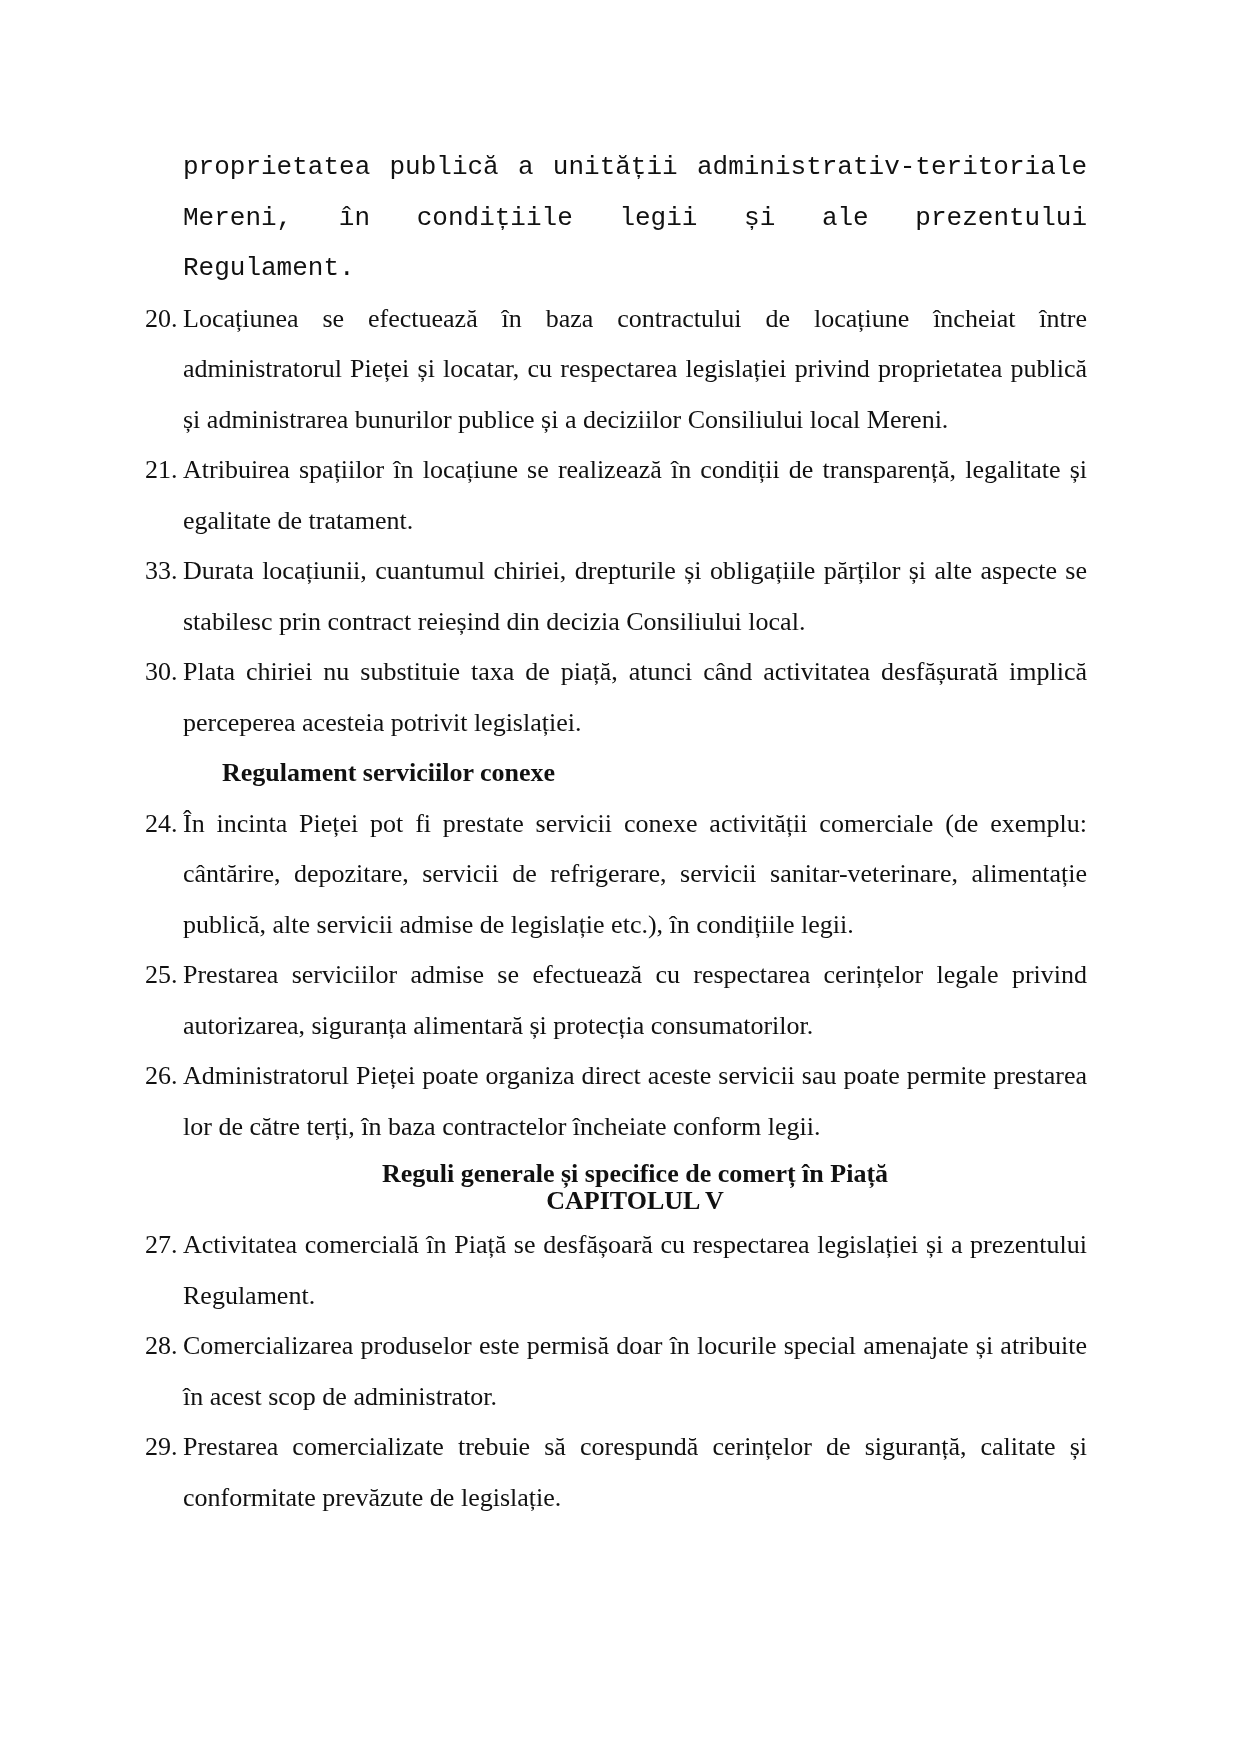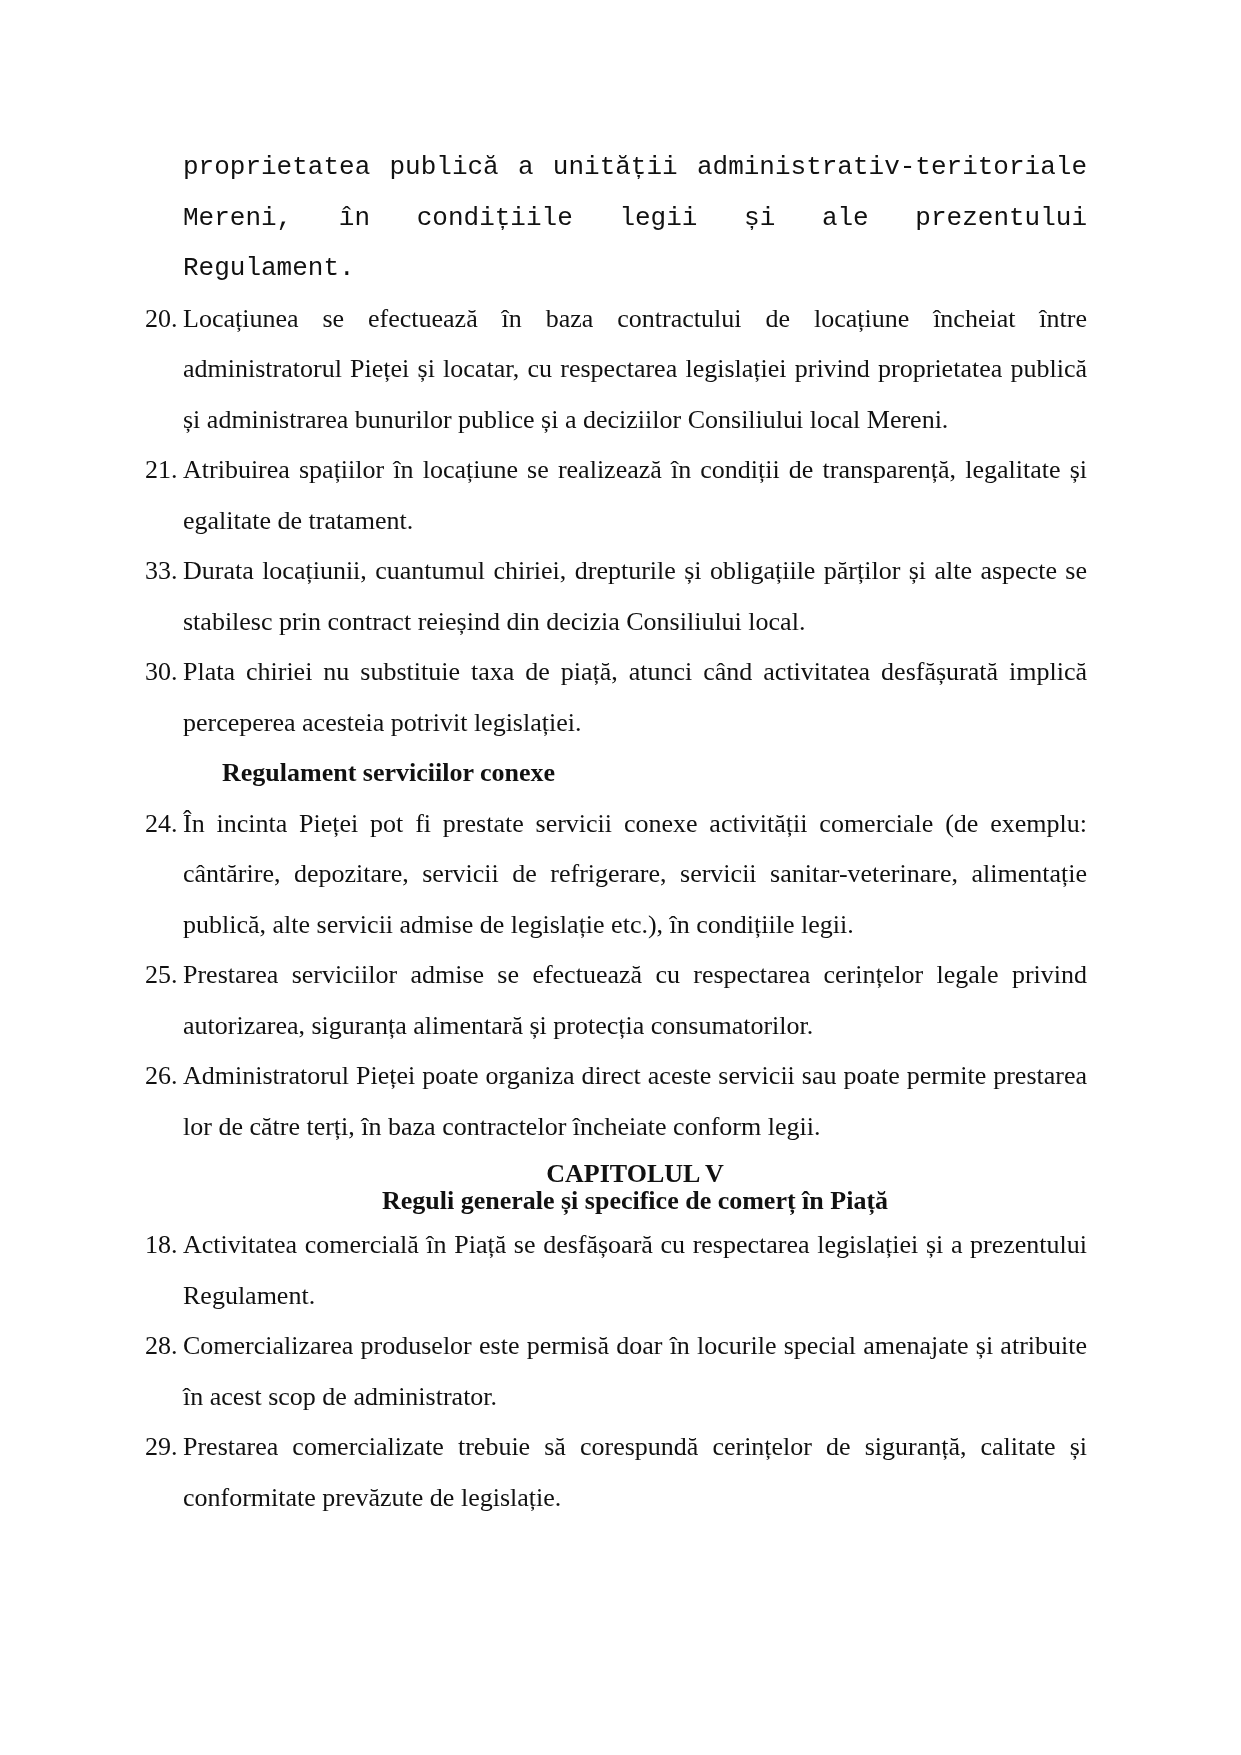--- a/index.html
+++ b/index.html
@@ -32,22 +32,22 @@
     <p class="para"><span class="num">33.</span><span>Durata locațiunii, cuantumul chiriei, drepturile și obligațiile părților și alte aspecte se stabilesc prin contract reieșind din decizia Consiliului local.</span></p>
     <p class="para"><span class="num">30.</span><span>Plata chiriei nu substituie taxa de piață, atunci când activitatea desfășurată implică perceperea acesteia potrivit legislației.</span></p>
 
     <p class="subhead">Regulament serviciilor conexe</p>
 
     <p class="para"><span class="num">24.</span><span>În incinta Pieței pot fi prestate servicii conexe activității comerciale (de exemplu: cântărire, depozitare, servicii de refrigerare, servicii sanitar-veterinare, alimentație publică, alte servicii admise de legislație etc.), în condițiile legii.</span></p>
     <p class="para"><span class="num">25.</span><span>Prestarea serviciilor admise se efectuează cu respectarea cerințelor legale privind autorizarea, siguranța alimentară și protecția consumatorilor.</span></p>
     <p class="para"><span class="num">26.</span><span>Administratorul Pieței poate organiza direct aceste servicii sau poate permite prestarea lor de către terți, în baza contractelor încheiate conform legii.</span></p>
 
     <div class="chapter">
+      <div>Reguli generale și specifice de comerț în Piață</div>
       <div>CAPITOLUL V</div>
-      <div>Reguli generale și specifice de comerț în Piață</div>
     </div>
 
-    <p class="para"><span class="num">18.</span><span>Activitatea comercială în Piață se desfășoară cu respectarea legislației și a prezentului Regulament.</span></p>
+    <p class="para"><span class="num">27.</span><span>Activitatea comercială în Piață se desfășoară cu respectarea legislației și a prezentului Regulament.</span></p>
     <p class="para"><span class="num">28.</span><span>Comercializarea produselor este permisă doar în locurile special amenajate și atribuite în acest scop de administrator.</span></p>
     <p class="para"><span class="num">29.</span><span>Prestarea comercializate trebuie să corespundă cerințelor de siguranță, calitate și conformitate prevăzute de legislație.</span></p>
 
   </div>
 </div>
 
 </body></html>

